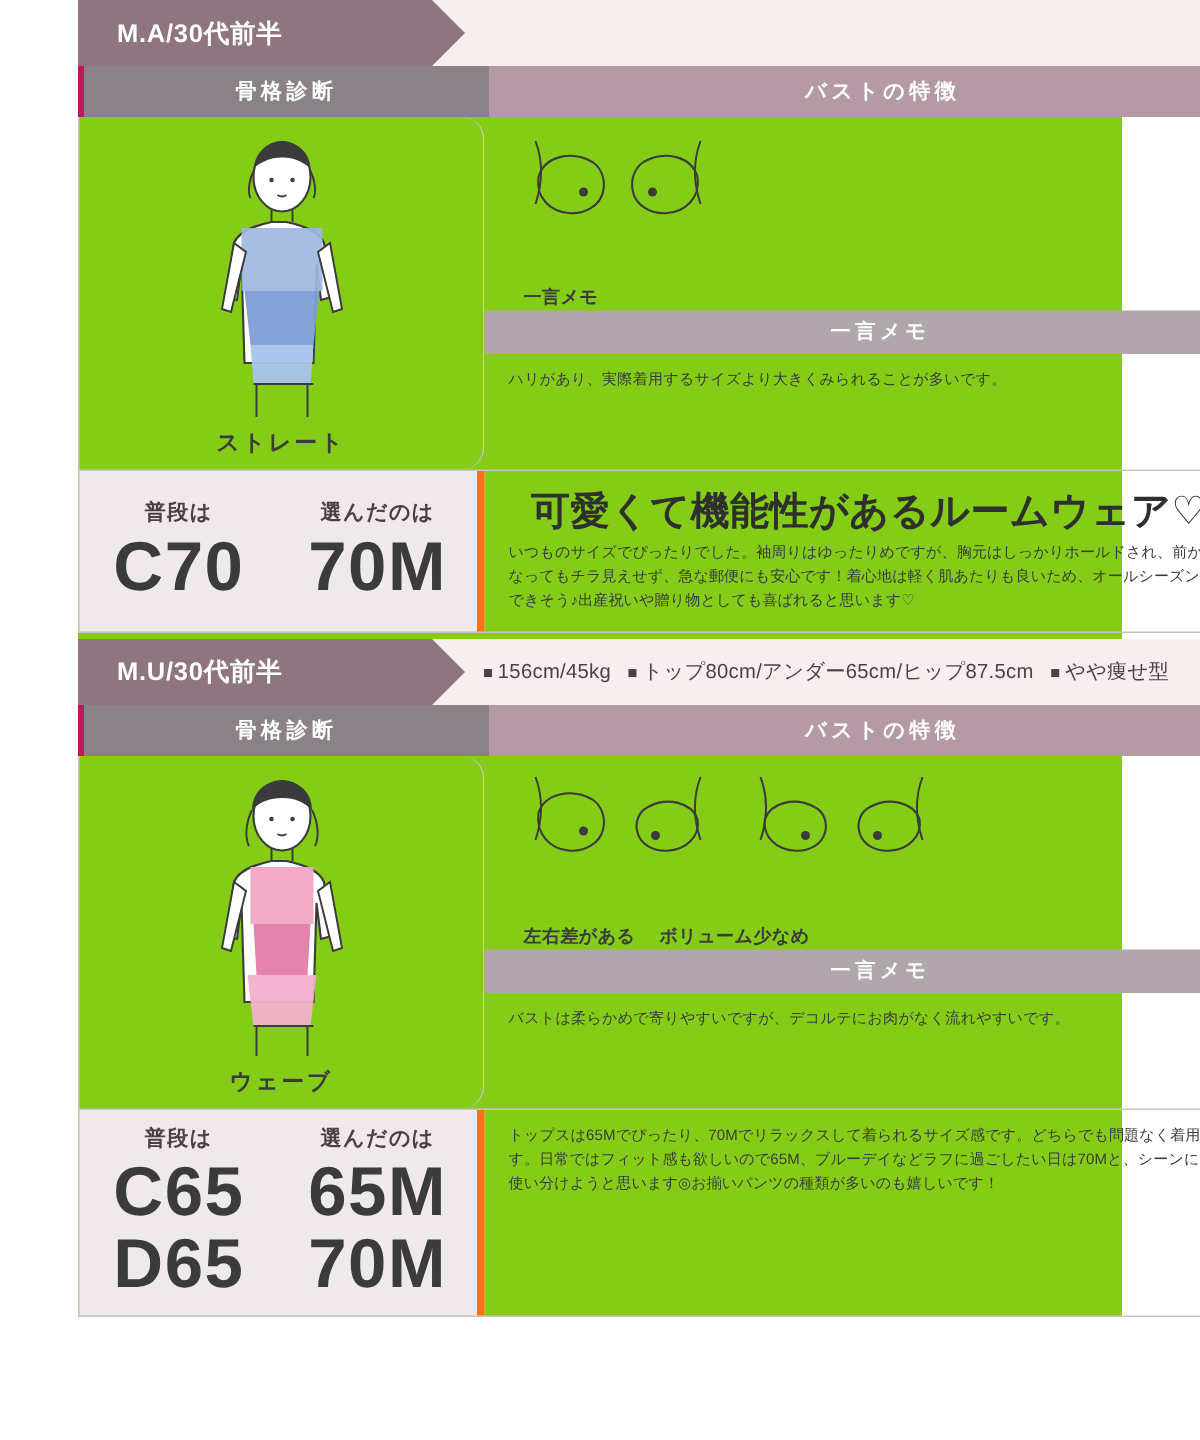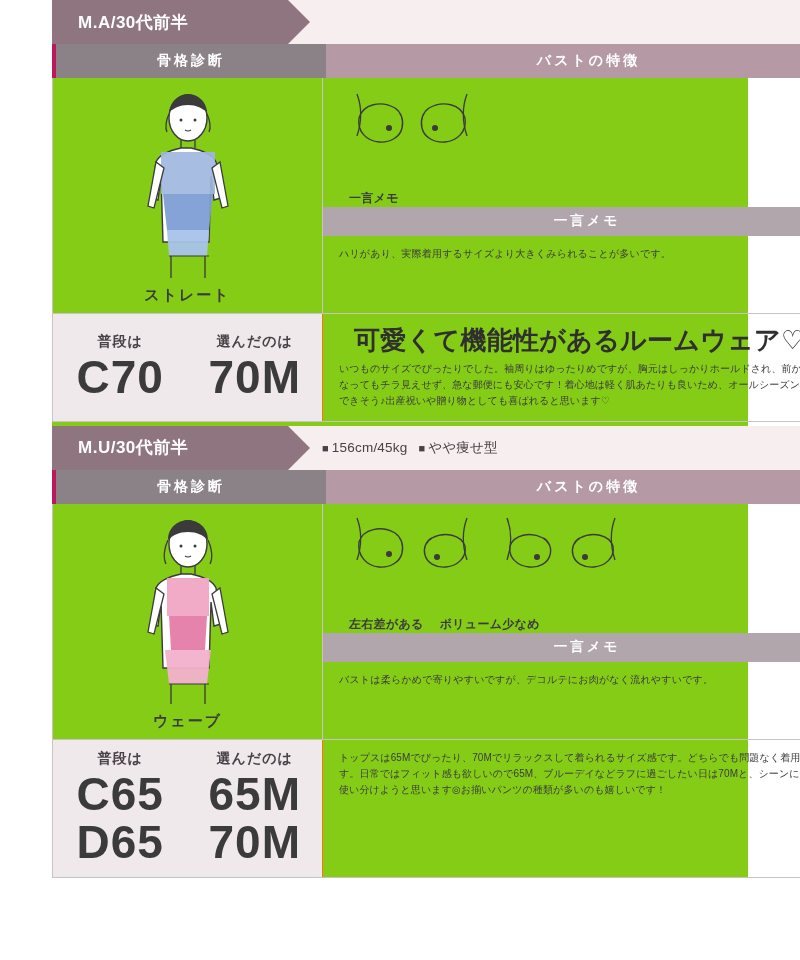--- a/index.html
+++ b/index.html
@@ -121,20 +121,21 @@
     width: 270px;
     flex: 0 0 270px;
     border-right: 1px solid #c9c3c6;
     box-sizing: border-box;
     display: flex;
     flex-direction: column;
     align-items: center;
     justify-content: flex-start;
     padding-top: 12px;
     padding-bottom: 8px;
+    border-radius: 15px;
   }
   .skeleton-caption {
     font-size: 15px;
     font-weight: bold;
     letter-spacing: 2px;
     color: #3b3b3b;
     margin-top: 4px;
   }
   .bust-cell {
     flex: 1 1 auto;
@@ -179,21 +180,21 @@
   .size-row {
     display: flex;
     border: 1px solid #c9c3c6;
     border-top: none;
     box-sizing: border-box;
   }
   .size-cell {
     width: 270px;
     flex: 0 0 270px;
     background: #efe9eb;
-    border-right: 1px solid #f97316;
+    border-right: 5px solid #f97316;
     box-sizing: border-box;
     display: flex;
     align-items: center;
     justify-content: center;
     padding: 10px 0;
   }
   .size-col {
     width: 50%;
     text-align: center;
   }
@@ -323,20 +324,21 @@
   </div>
 
   <div class="reviewer-block">
 
     <div class="profile-bar">
       <div class="profile-name-wrap">
         <span class="profile-name">M.U/30代前半</span>
       </div>
       <div class="profile-stats">
         <span class="stat">156cm/45kg</span>
+        <span class="stat">トップ80cm/アンダー65cm/ヒップ87.5cm</span>
         <span class="stat">やや痩せ型</span>
       </div>
     </div>
 
     <div class="col-header">
       <div class="ch ch-skeleton">骨格診断</div>
       <div class="ch ch-bust">バストの特徴</div>
     </div>
 
     <div class="body-row">

